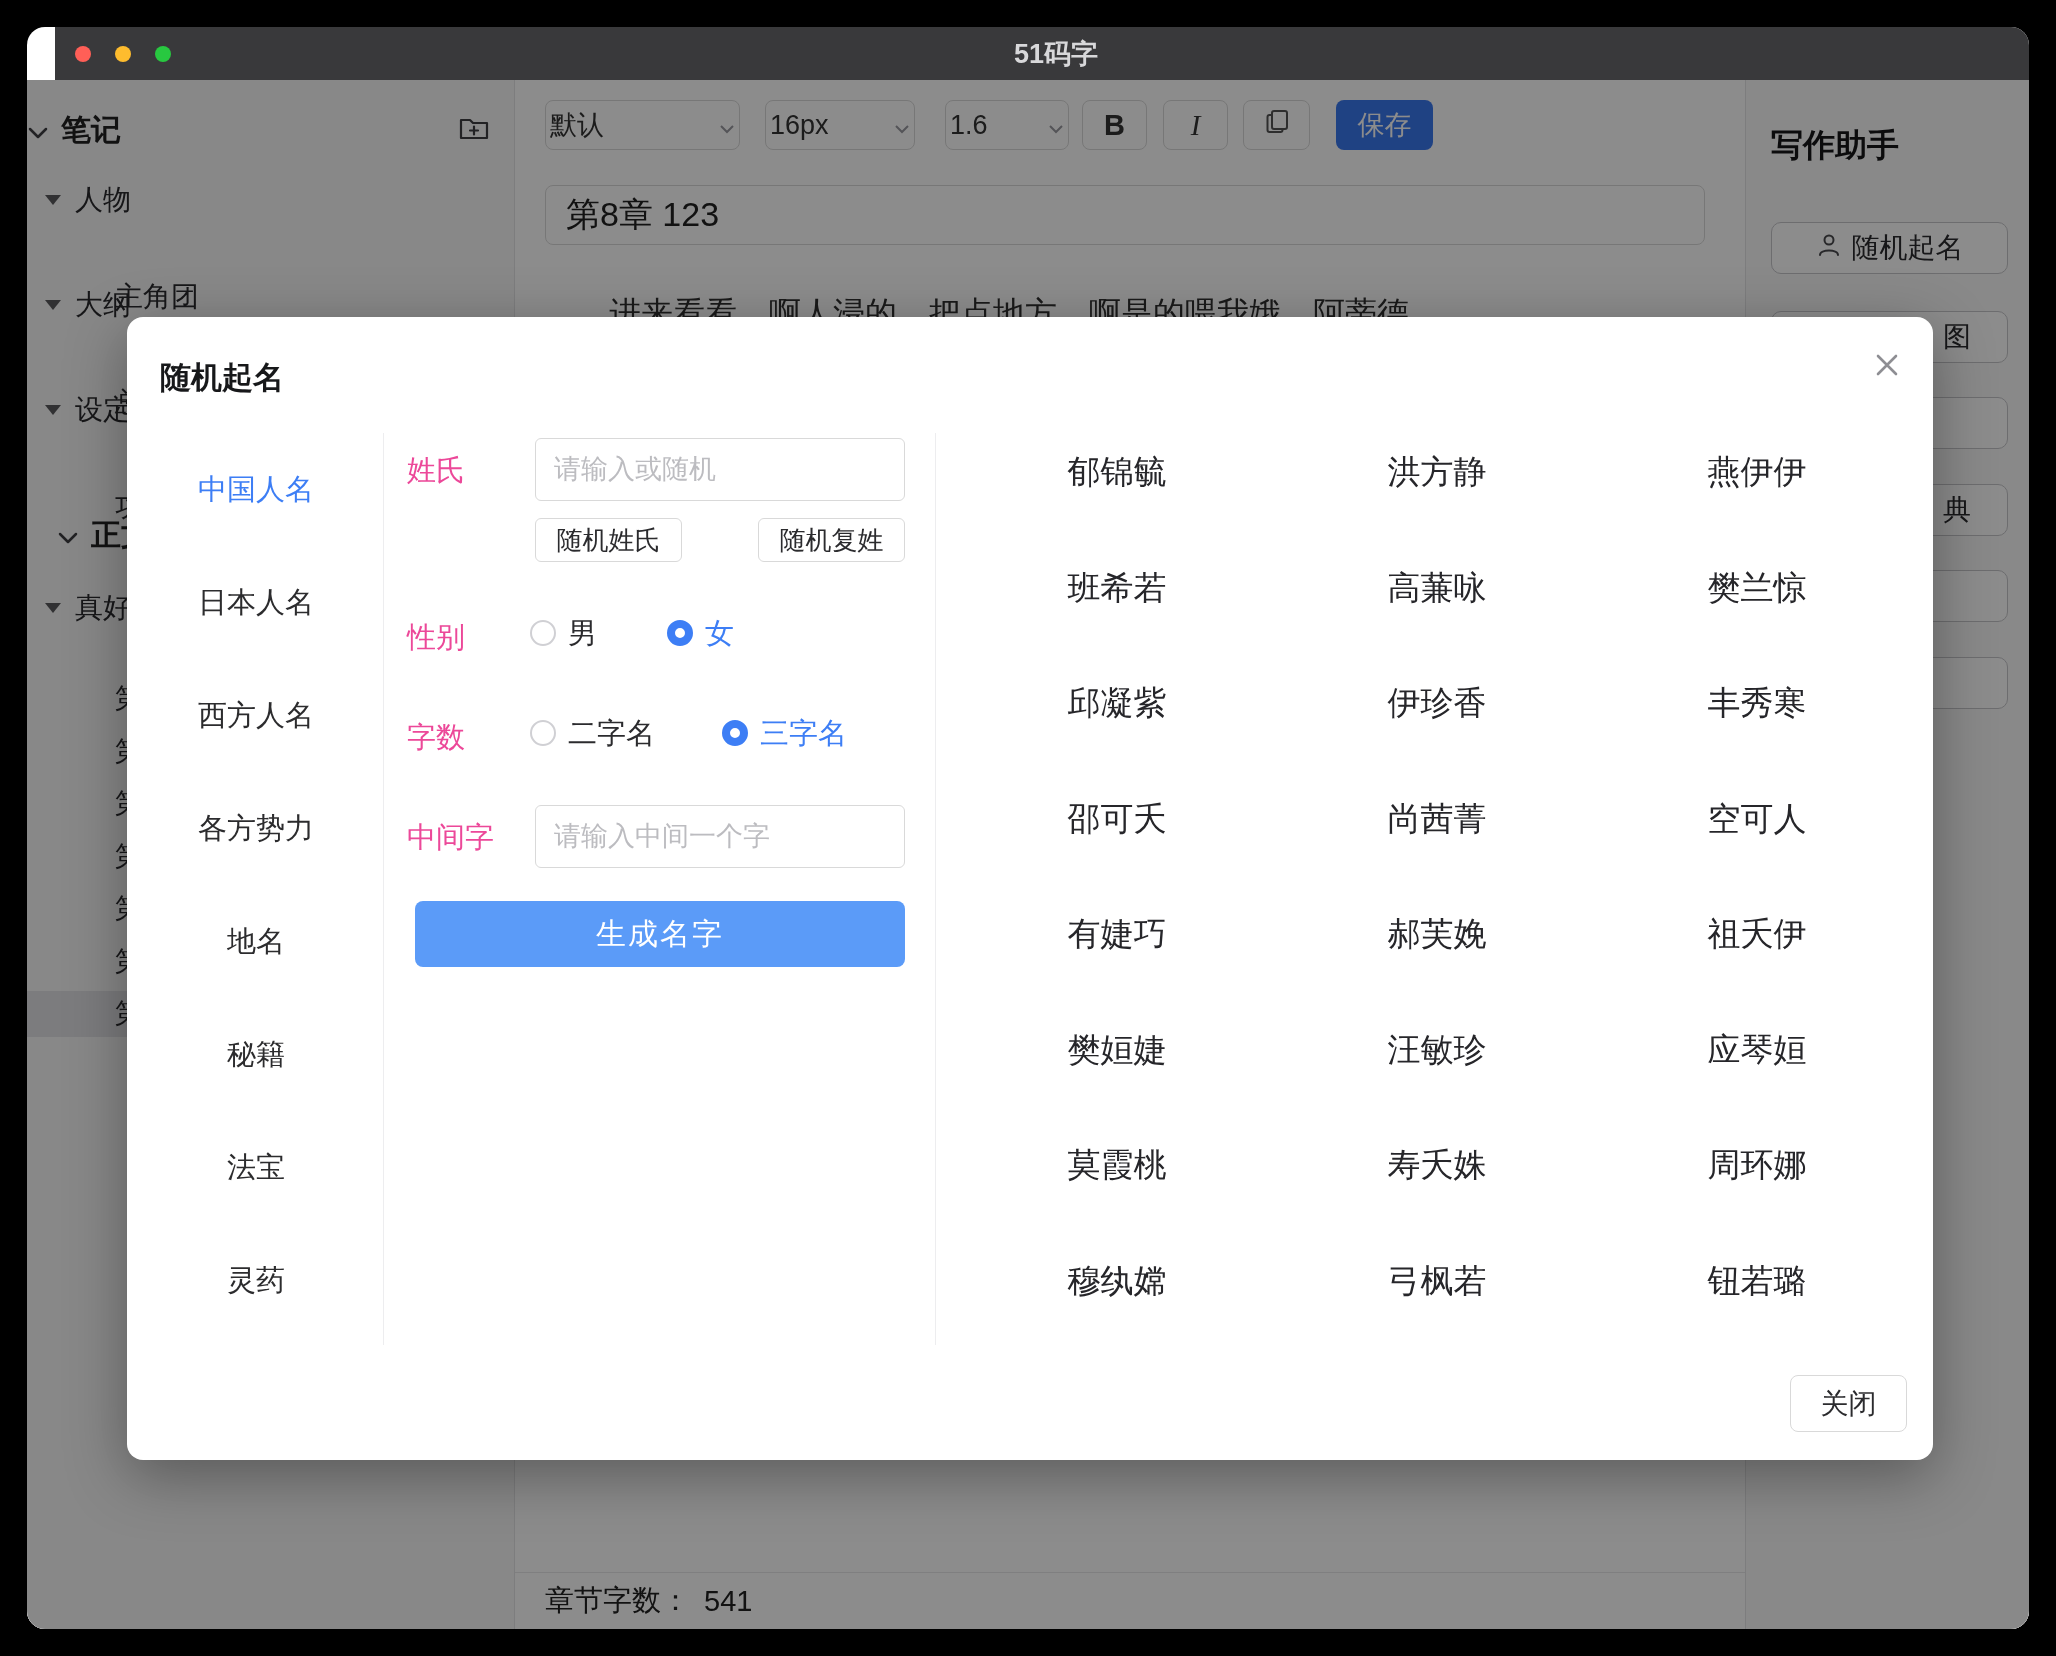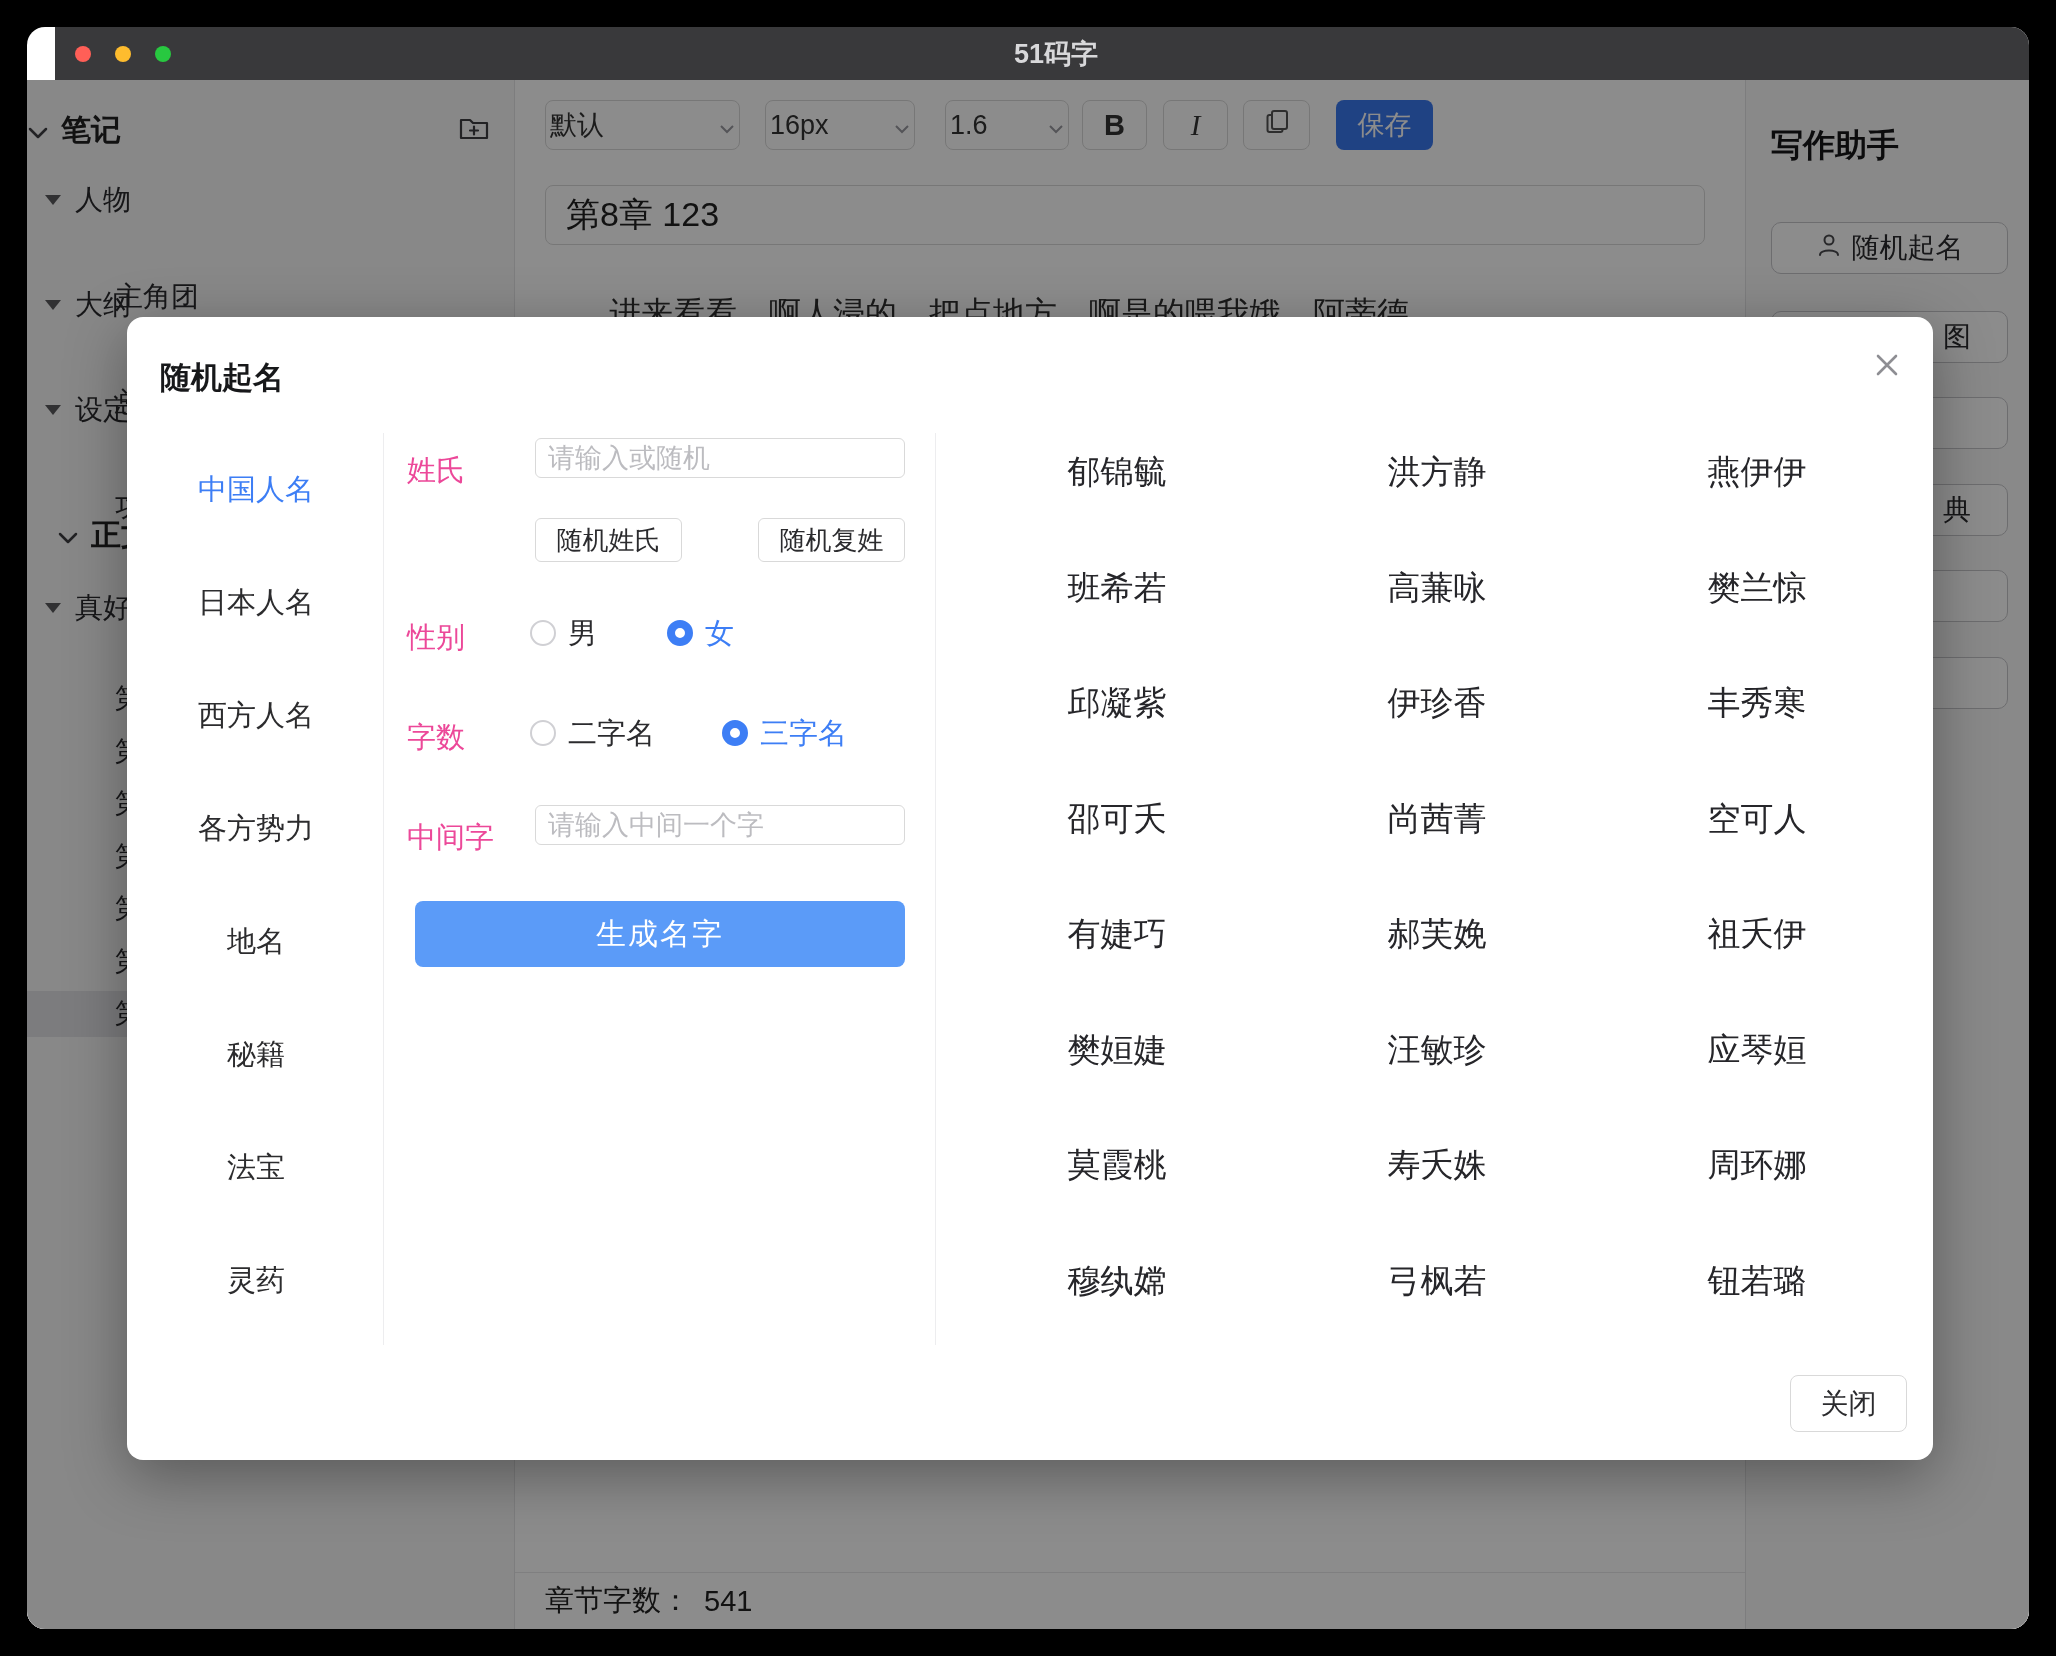--- a/index.html
+++ b/index.html
@@ -70,22 +70,22 @@
     border-radius:16px;z-index:10;box-shadow:0 16px 60px rgba(0,0,0,0.35);}
   .modal-title{position:absolute;left:33px;top:40px;font-size:31px;font-weight:600;color:#17181a;}
   .modal-close{position:absolute;right:28px;top:30px;width:36px;height:36px;display:flex;
     align-items:center;justify-content:center;cursor:pointer;}
   .vdiv{position:absolute;top:116px;height:912px;width:1px;background:#ededef;}
   .tabs{position:absolute;left:55px;top:116px;width:148px;}
   .tab{height:113px;display:flex;align-items:center;justify-content:center;font-size:29px;
     color:#2c2c2e;cursor:pointer;}
   .tab.active{color:#3d7ef5;}
   .form-label{position:absolute;left:280px;width:112px;text-align:left;font-size:29px;color:#ec4899;}
-  .txt-input{position:absolute;left:408px;width:370px;height:40px;border:1px solid #d9d9d9;
-    border-radius:6px;font-size:27px;color:#333;padding:0 12px;font-family:inherit;
+  .txt-input{position:absolute;left:408px;width:370px;height:63px;border:1px solid #d9d9d9;
+    border-radius:6px;font-size:27px;color:#333;padding:0 18px;font-family:inherit;
     background:#fff;outline:none;}
   .txt-input::placeholder,.chapter-input::placeholder{color:#bcbcc0;}
   .mini-btn{position:absolute;top:201px;width:147px;height:44px;border:1px solid #d9d9d9;
     border-radius:6px;background:#fff;font-size:26px;color:#2b2b2e;display:flex;
     align-items:center;justify-content:center;}
   .radio{position:absolute;width:26px;height:26px;border-radius:50%;background:#fff;
     border:2px solid #d0d0d4;display:inline-block;}
   .radio.sel{border:8px solid #3d7ef5;}
   .opt-label{position:absolute;font-size:29px;color:#2b2b2e;line-height:30px;}
   .opt-label.sel{color:#3d7ef5;}

